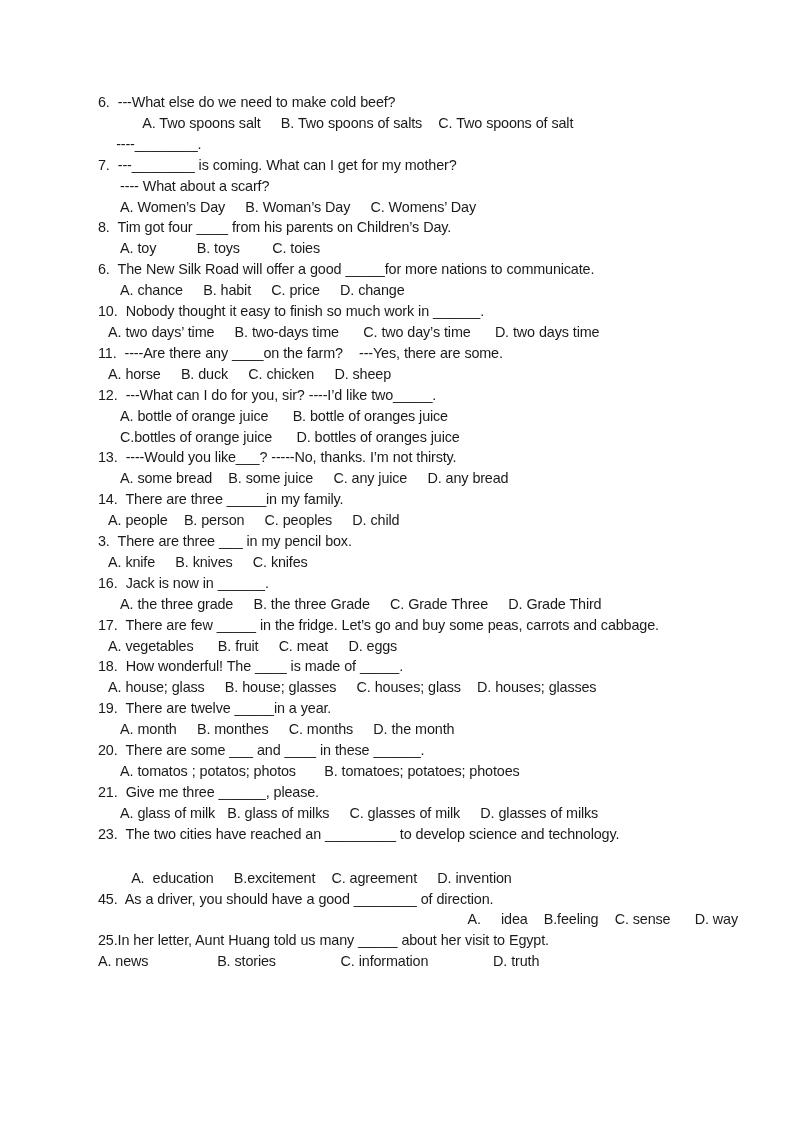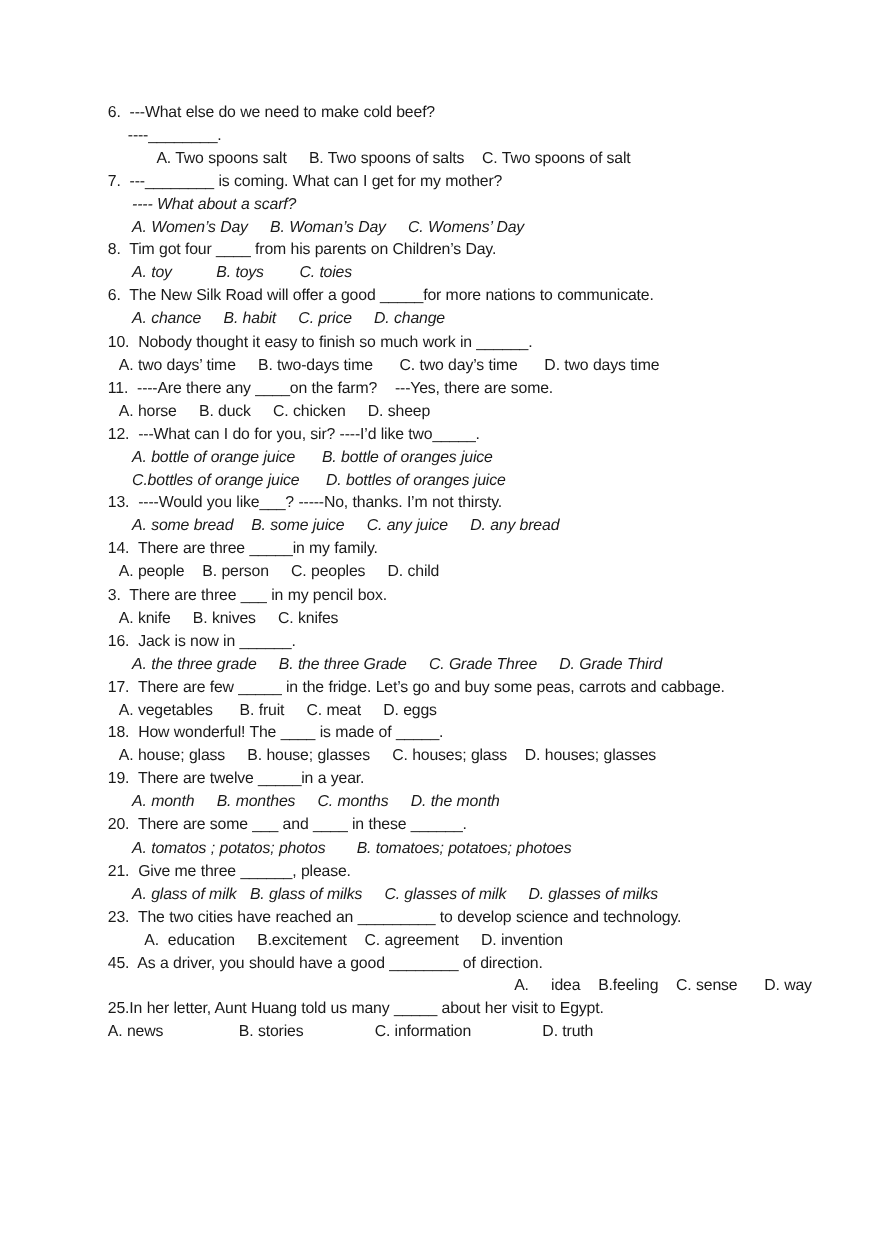--- a/index.html
+++ b/index.html
@@ -39,34 +39,34 @@
     line-height: 20.9px;
     white-space: pre-wrap;
     letter-spacing: -0.15px;
     word-spacing: 0.2px;
     margin: 0;
     padding: 0;
   }
   
   .ind-0  { padding-left: 0px; }
   .ind-1  { padding-left: 6px; }
-  .ind-2  { padding-left: 14px; font-style: italic; }
-  .ind-3  { padding-left: 21px; }
+  .ind-2  { padding-left: 14px; }
+  .ind-3  { padding-left: 21px; margin-top: 23px; }
   .ind-4  { padding-left: 28px; }
   .ind-6  { padding-left: 46px; text-align: right; }
 </style>
 </head>
 <body>
 
 <div id="sheet">
   <div class="doc-body" id="question-list">
       <div class="q-block">
         <div class="line ind-0">6.  ---What else do we need to make cold beef?</div>
+        <div class="line ind-4">    A. Two spoons salt     B. Two spoons of salts    C. Two spoons of salt</div>
         <div class="line ind-1">   ----________.</div>
-        <div class="line ind-4">    A. Two spoons salt     B. Two spoons of salts    C. Two spoons of salt</div>
       </div>
       <div class="q-block">
         <div class="line ind-0">7.  ---________ is coming. What can I get for my mother?</div>
         <div class="line ind-2">  ---- What about a scarf?</div>
         <div class="line ind-2">  A. Women’s Day     B. Woman’s Day     C. Womens’ Day</div>
       </div>
       <div class="q-block">
         <div class="line ind-0">8.  Tim got four ____ from his parents on Children’s Day.</div>
         <div class="line ind-2">  A. toy          B. toys        C. toies</div>
       </div>

